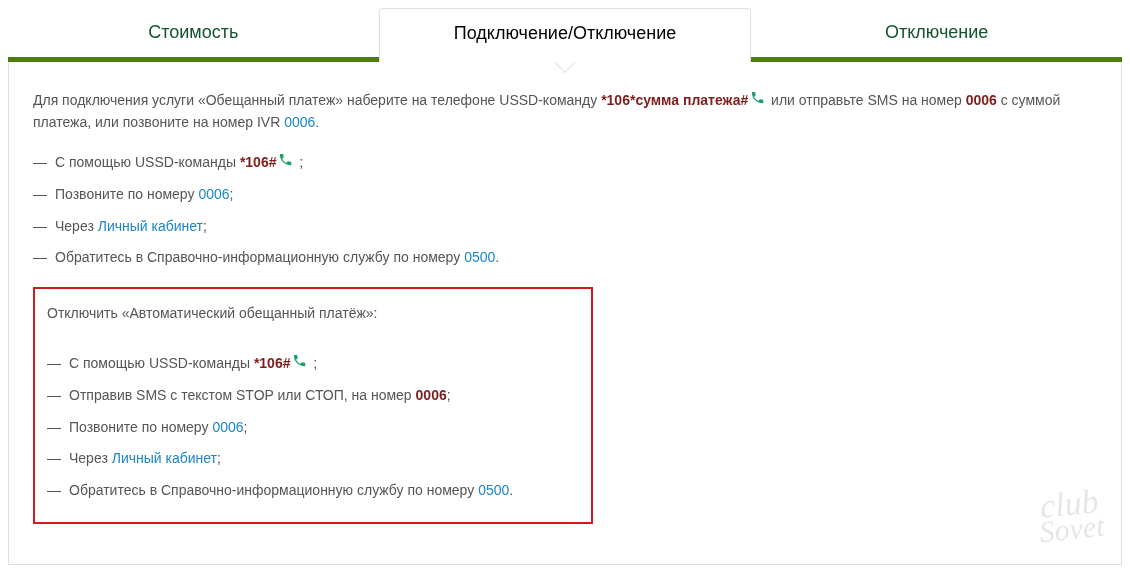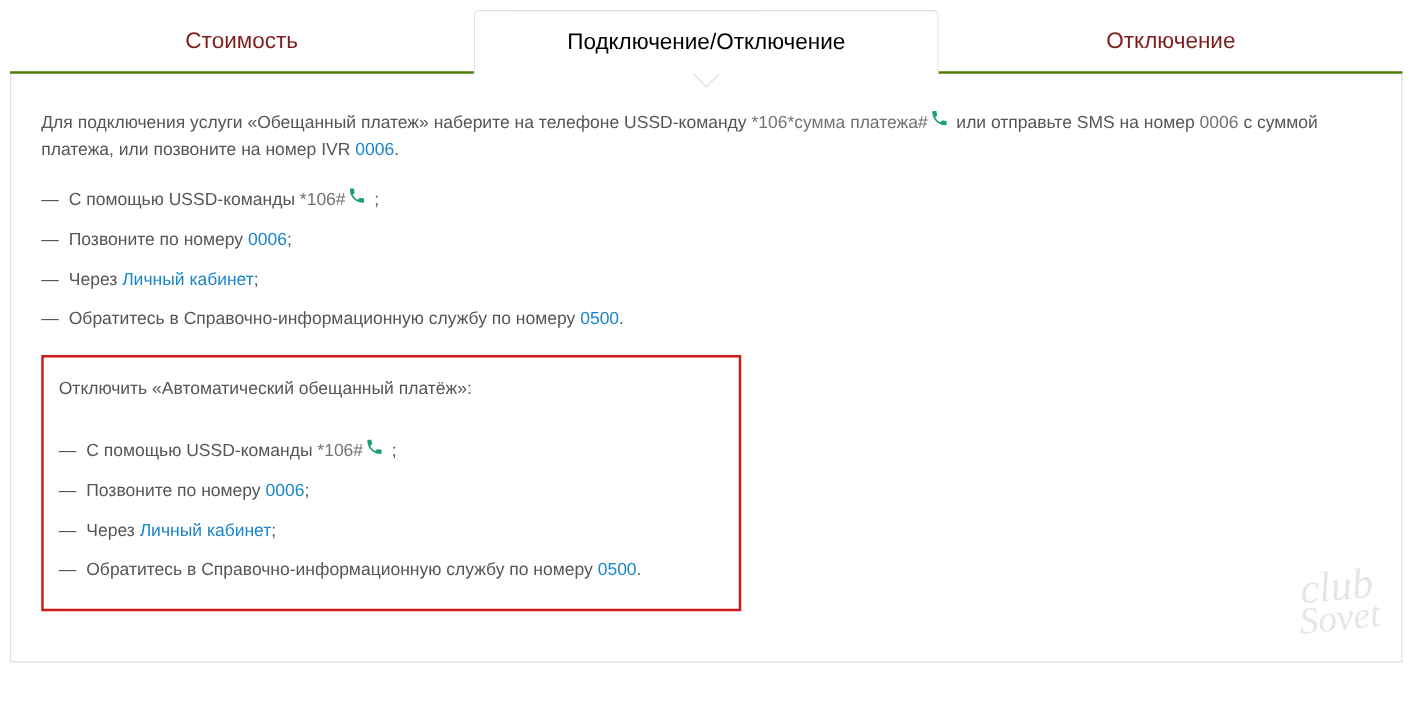--- a/index.html
+++ b/index.html
@@ -12,22 +12,22 @@
 }
 .page-wrap { width: 1114px; margin: 0 auto; }
 .tabs {
   display: flex;
 }
 .tab {
   flex: 1;
   text-align: center;
   padding: 14px 10px;
   font-size: 18px;
-  color: #7f1d1d;
-  border-bottom: 2px solid #4d7c0f;
+  color: #14532d;
+  border-bottom: 5px solid #4d7c0f;
   cursor: pointer;
   position: relative;
 }
 .tab.active {
   color: #000000;
   border: 1px solid #e0e0e0;
   border-bottom: none;
   border-top-left-radius: 4px;
   border-top-right-radius: 4px;
 }
@@ -53,21 +53,21 @@
 .panel p { margin: 0 0 18px 0; }
 .panel ul { list-style: none; margin: 0 0 18px 0; }
 .panel li { margin: 6px 0 10px 0; padding-left: 22px; position: relative; }
 .panel li::before {
   content: "—";
   position: absolute;
   left: 0;
   color: #555;
 }
 .link { color: #1a85c9; text-decoration: none; cursor: pointer; }
-b { font-weight: normal; color: #737373; text-align: center; }
+b { font-weight: bold; color: #7f1d1d; text-align: center; }
 .phone-icon {
   display: inline-block;
   vertical-align: middle;
   margin: 0 2px;
 }
 .phone-icon svg { width: 15px; height: 15px; }
 .highlight-box {
   border: 2px solid #d11a1a;
   padding: 14px 12px 10px 12px;
   margin-top: 4px;
@@ -129,20 +129,23 @@
 
     <div class="highlight-box">
       <p>Отключить «Автоматический обещанный платёж»:</p>
       <ul>
         <li>
           <span>С помощью USSD-команды </span><b> *106#</b><span class="phone-icon"><svg viewBox="0 0 24 24">
                 <path fill="#1aa06b" d="M6.6 10.8c1.4 2.8 3.8 5.2 6.6 6.6l2.2-2.2c.3-.3.7-.4 1.1-.3 1.2.4 2.4.6 3.7.6.6 0 1 .4 1 1V20c0 .6-.4 1-1 1C10.6 21 3 13.4 3 4c0-.6.4-1 1-1h3.5c.6 0 1 .4 1 1 0 1.3.2 2.5.6 3.7.1.4 0 .8-.3 1.1l-2.2 2z"></path>
               </svg></span><span> ;</span>
         </li>
         <li>
+          <span>Отправив SMS с текстом STOP или СТОП, на номер </span><b>0006</b><span>;</span>
+        </li>
+        <li>
           <span>Позвоните по номеру </span><a class="link">0006</a><span>;</span>
         </li>
         <li>
           <span>Через </span><a class="link">Личный кабинет</a><span>;</span>
         </li>
         <li>
           <span>Обратитесь в Справочно-информационную службу по номеру </span><a class="link">0500</a><span>.</span>
         </li>
       </ul>
     </div>

